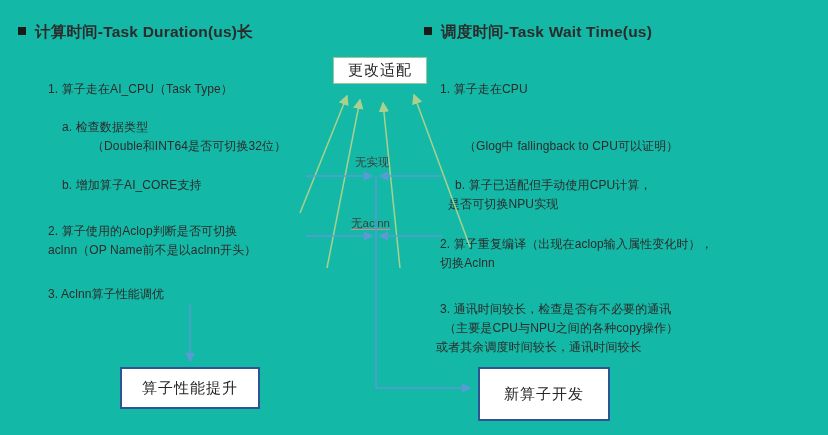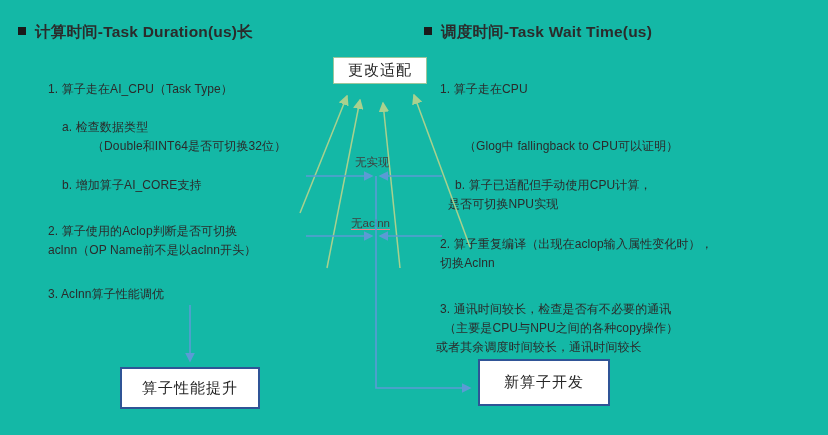--- a/index.html
+++ b/index.html
@@ -118,21 +118,21 @@
   <div class="txt" style="left:455px; top:176px;">b. 算子已适配但手动使用CPU计算，</div>
   <div class="txt" style="left:448px; top:195px;">是否可切换NPU实现</div>
 
   <div class="txt" style="left:440px; top:235px;">2. 算子重复编译（出现在aclop输入属性变化时），</div>
   <div class="txt" style="left:440px; top:254px;">切换Aclnn</div>
 
   <div class="txt" style="left:440px; top:300px;">3. 通讯时间较长，检查是否有不必要的通讯</div>
   <div class="txt" style="left:444px; top:319px;">（主要是CPU与NPU之间的各种copy操作）</div>
   <div class="txt" style="left:436px; top:338px;">或者其余调度时间较长，通讯时间较长</div>
 
-  <div class="box box-blue" style="left:478px; top:359px; width:132px; height:47px;">
+  <div class="box box-blue" style="left:478px; top:367px; width:132px; height:54px;">
     <span>新算子开发</span>
   </div>
 
   <div class="box box-green" style="left:333px; top:57px; width:94px; height:27px;">
     <span>更改适配</span>
   </div>
 
   <div class="label-small" style="left:355px; top:155px;">无实现</div>
   <div class="label-small" style="left:351px; top:216px;"><span class="sp-red">无aclnn</span></div>
 

